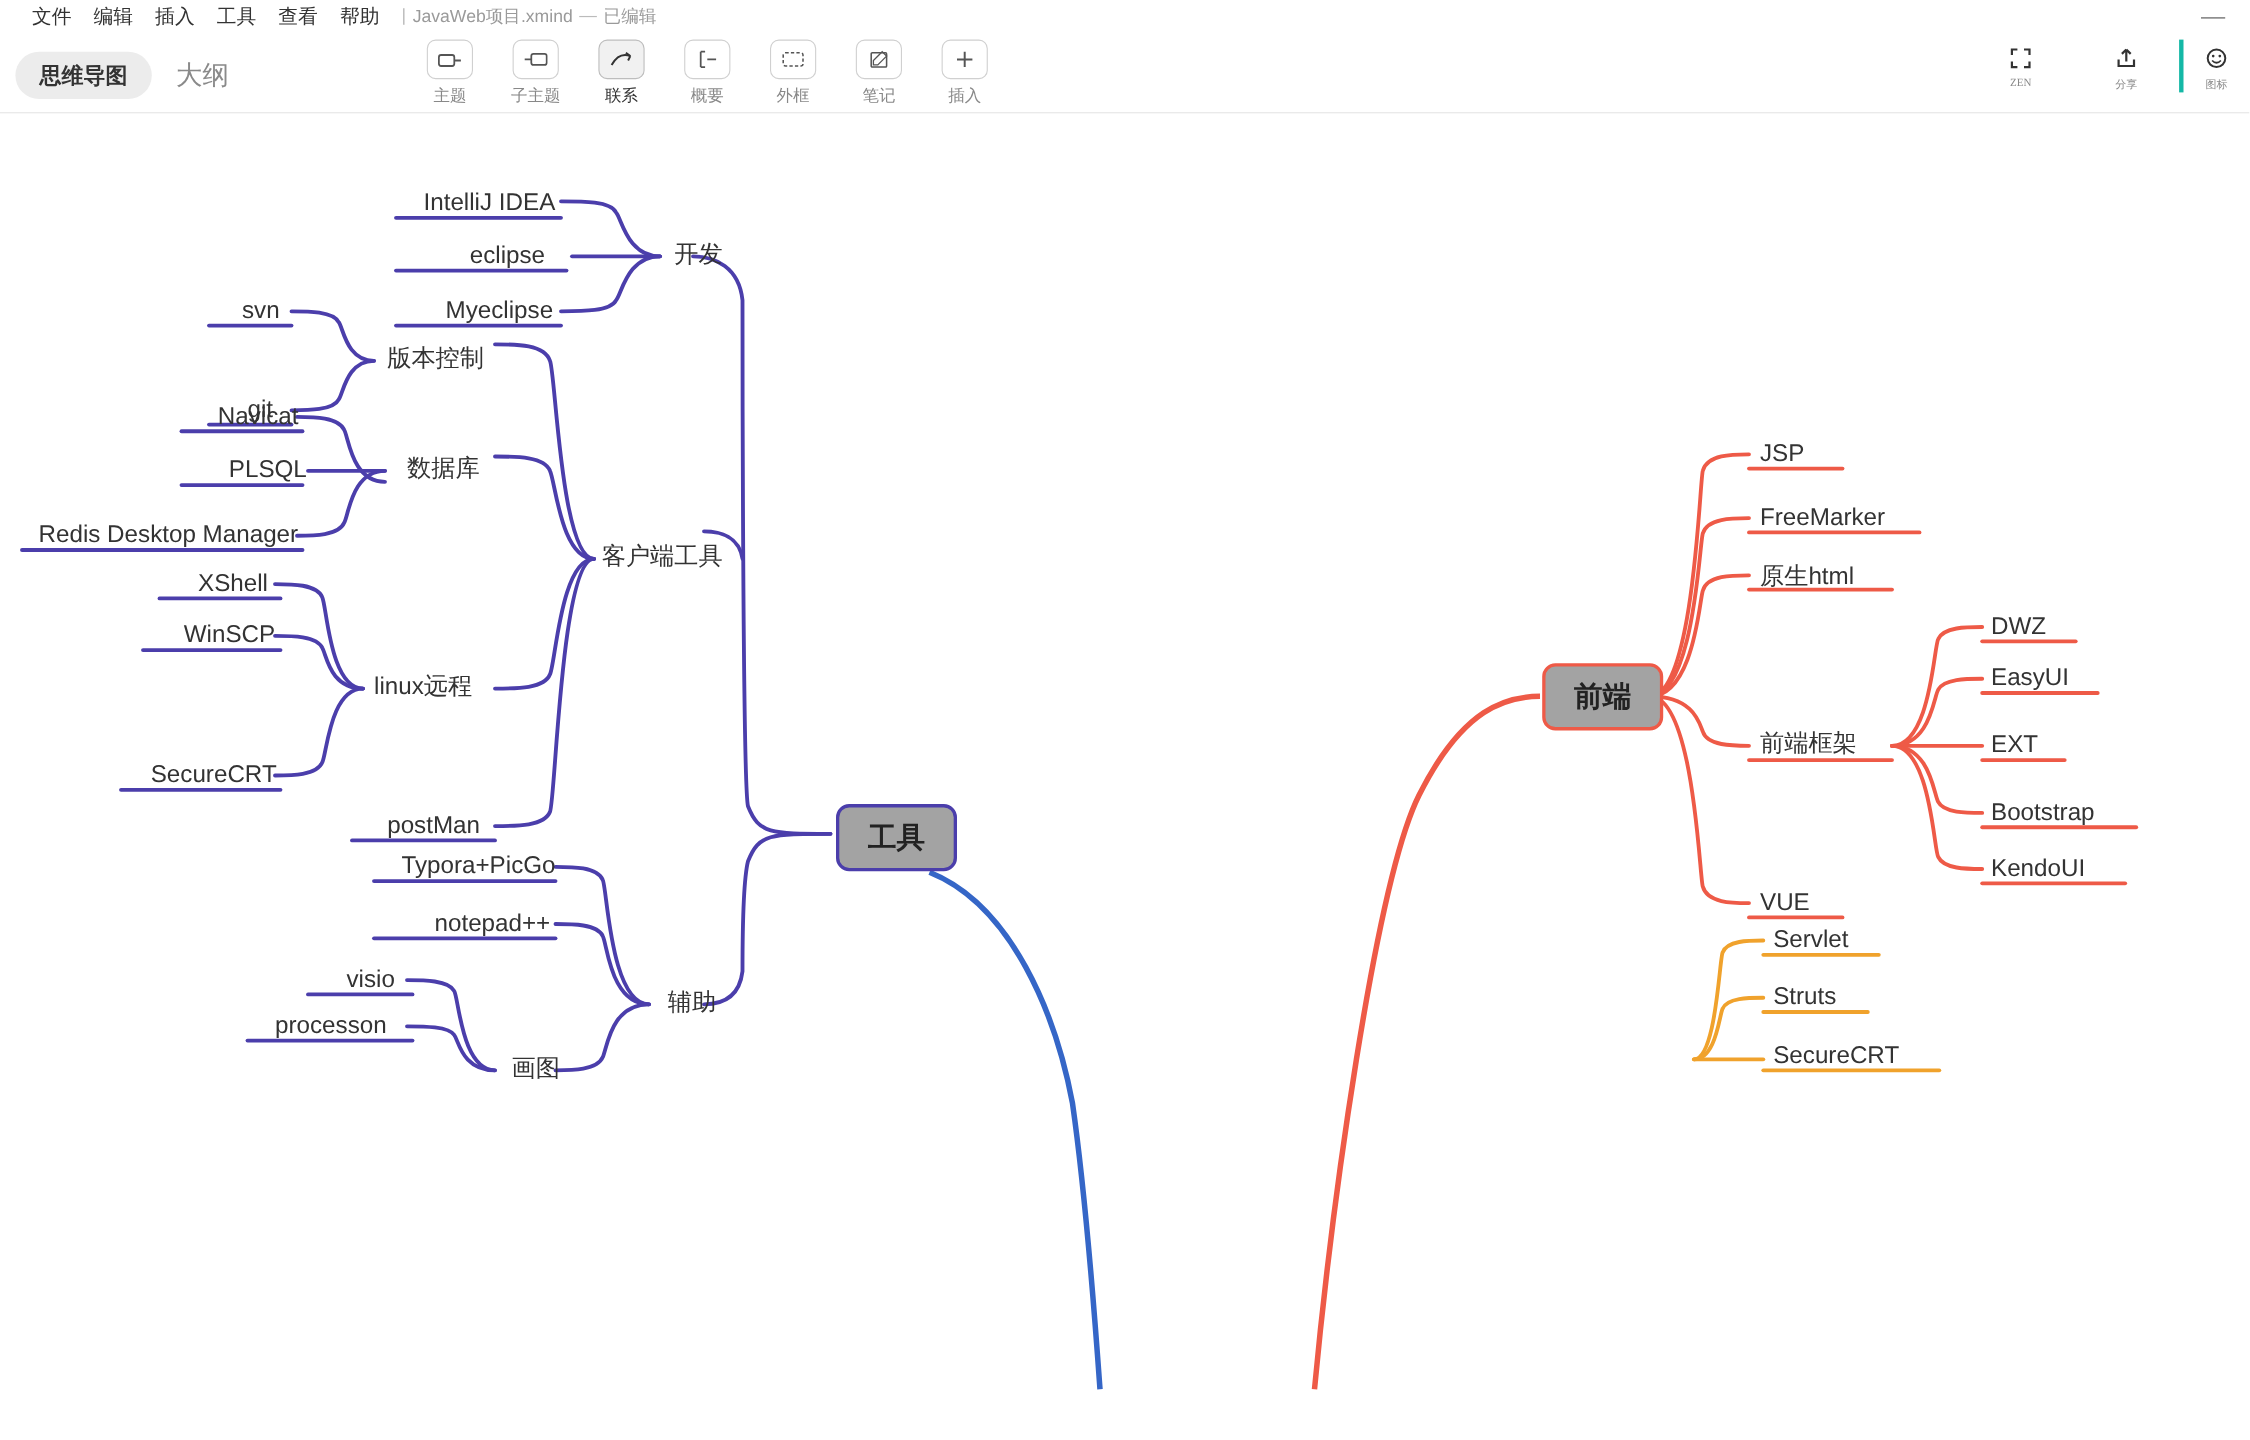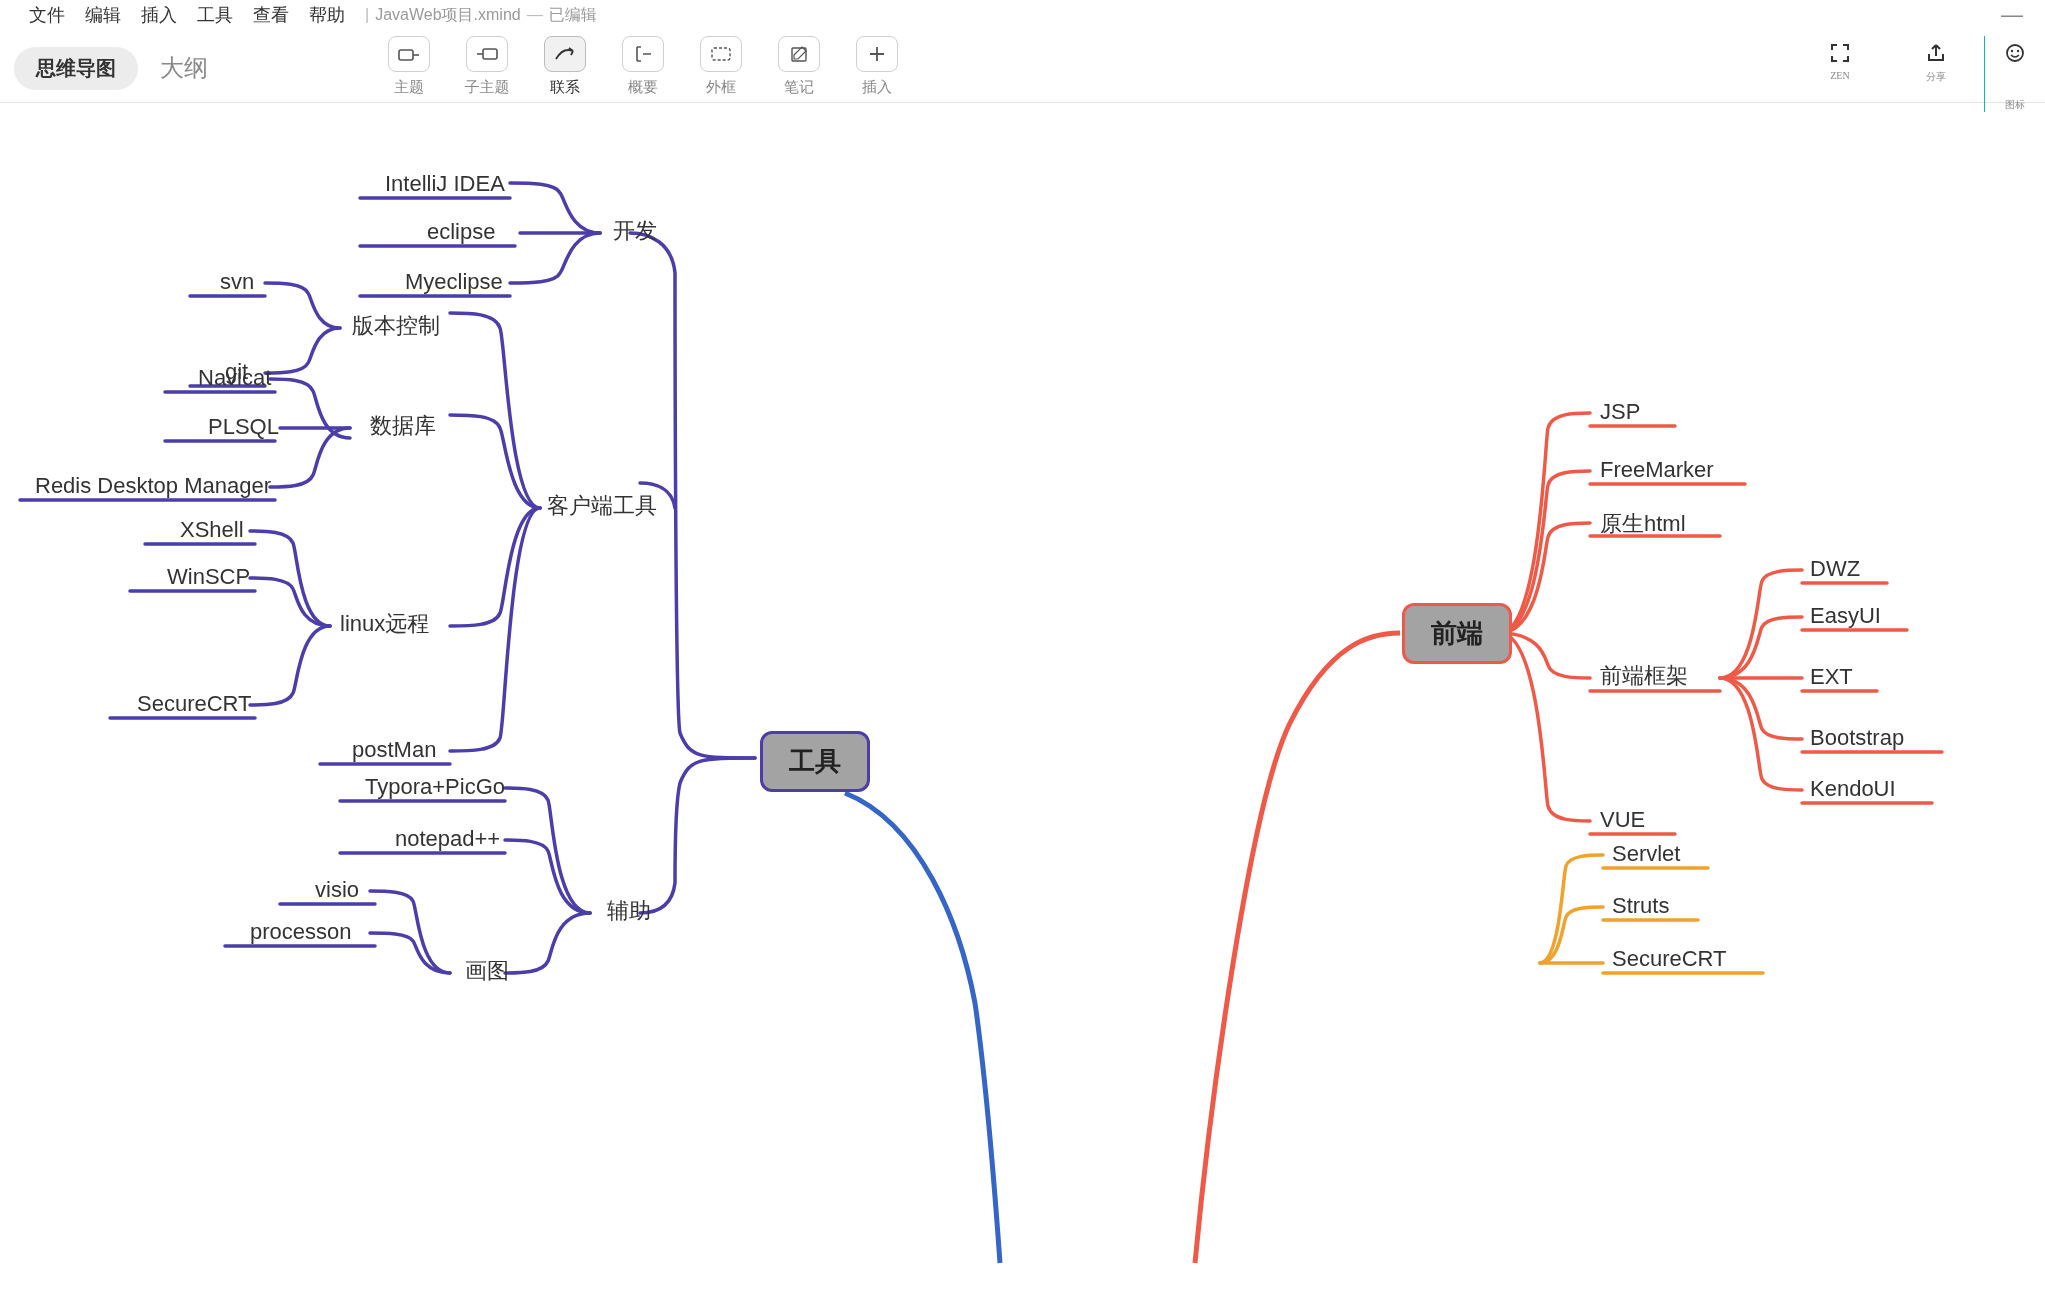--- a/index.html
+++ b/index.html
@@ -130,21 +130,21 @@
       <div class="lbl">ZEN</div>
     </div>
     <div class="rbtn">
       <div class="ico">
           <svg width="22" height="22">
             <path d="M4 12 v6 h14 v-6 M11 14 V3 M11 3 l-4 4 M11 3 l4 4" fill="none" stroke="#333" stroke-width="2"></path>
           </svg>
         </div>
       <div class="lbl">分享</div>
     </div>
-    <div class="rbtn small" style="border-left:1px solid #14b8a6;gap:28px;">
+    <div class="rbtn small" style="border-left:4px solid #14b8a6;">
       <div class="ico">
           <svg width="22" height="22">
             <circle cx="11" cy="11" r="8" fill="none" stroke="#333" stroke-width="1.8"></circle>
             <circle cx="8" cy="9" r="1.2" fill="#333"></circle>
             <circle cx="14" cy="9" r="1.2" fill="#333"></circle>
             <path d="M7 13 q4 4 8 0" fill="none" stroke="#333" stroke-width="1.6"></path>
           </svg>
         </div>
       <div class="lbl">图标</div>
     </div>

